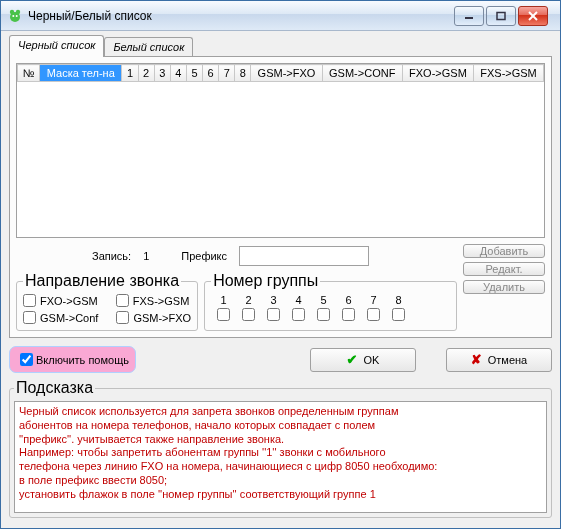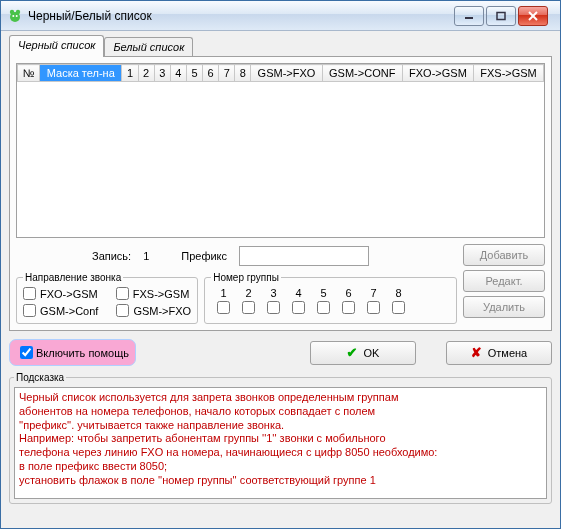--- a/index.html
+++ b/index.html
@@ -130,40 +130,40 @@
     border: 1px solid #a0a0a0;
     background: #fff;
   }
 
   fieldset {
     border: 1px solid #c0c0c0;
     border-radius: 3px;
     padding: 4px 6px 6px 6px;
     margin: 0;
   }
-  legend { padding: 0 2px; font-size: 10px; }
+  legend { padding: 0 2px; font-size: 16px; }
 
   .dir-group .row { display: flex; gap: 18px; }
   .dir-group label { display: flex; align-items: center; gap: 4px; white-space: nowrap; }
   .dir-group input[type=checkbox] { margin:0; }
 
   .groups-box {
     display: flex; flex-direction: column; gap: 2px;
   }
   .group-nums, .group-chks { display: flex; gap: 0; }
   .group-nums span, .group-chks span {
     width: 25px; text-align: center;
   }
   .group-chks input { margin:0; }
 
   .group-pair { display: flex; gap: 6px; }
 
   .right-btns { display: flex; flex-direction: column; gap: 4px; width: 82px; }
   .btn {
-    height: 22px;
+    height: 14px;
     border: 1px solid #a0a0a0;
     border-radius: 3px;
     background: linear-gradient(#fdfdfd, #e7e7e7);
     display: flex; align-items: center; justify-content: center;
     color: #888;
   }
 
   
   .help-row {
     display: flex;

